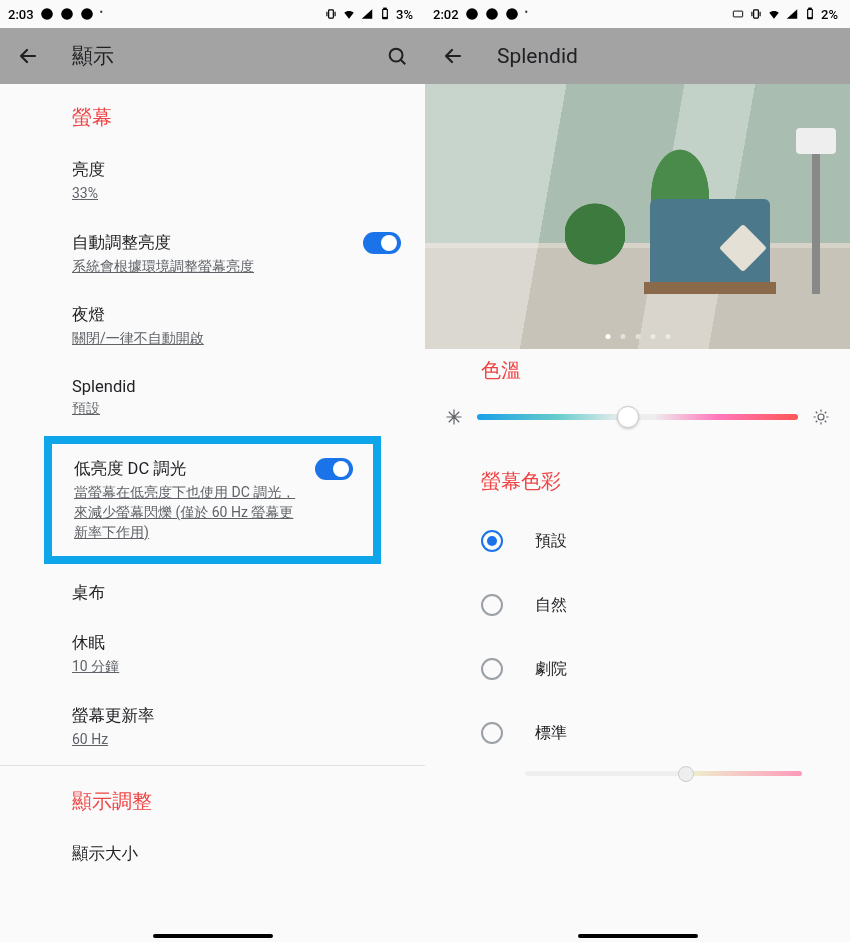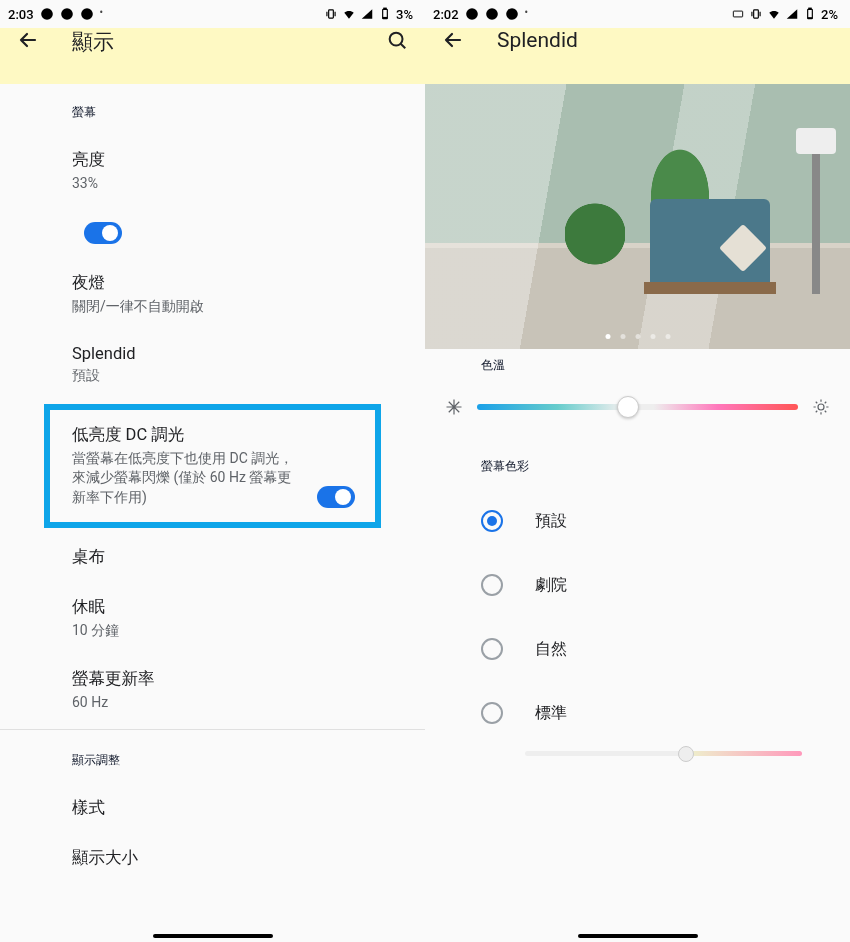--- a/index.html
+++ b/index.html
@@ -32,60 +32,61 @@
   }
   .status-left { display:flex; gap:6px; }
   .status-right { display:flex; align-items:center; gap:4px; }
   .status-ic { width:14px; height:14px; display:inline-flex; }
   .dot { font-size:10px; color:#444; }
 
   
   .app-bar {
     height: 56px;
     display: flex;
+    align-items: center;
     padding: 0 16px;
     gap: 32px;
-    background: #fef9c3;
+    background: #a3a3a3;
   }
   .app-title { font-size: 21px; color: #202124; }
   .app-bar-spacer { flex: 1; }
   .ic-btn { width:24px; height:24px; display:flex; align-items:center; justify-content:center; color:#202124; }
 
   
   .content { padding: 0 0 0 0; }
 
   .section-header {
-    color: #0f172a;
-    font-size: 12px;
+    color: #ef4444;
+    font-size: 20px;
     padding: 20px 72px 14px;
     font-weight: 500;
   }
   .section-header.tight { padding-left: 56px; }
 
   .item {
     display: flex;
-    align-items: flex-end;
+    align-items: flex-start;
     padding: 14px 24px 14px 72px;
     position: relative;
   }
   .item-body { flex: 1; min-width:0; }
   .item-title { font-size: 16.5px; color:#202124; }
-  .item-sub { font-size: 14px; color:#5f6368; margin-top:3px; line-height:1.4; }
+  .item-sub { font-size: 14px; color:#5f6368; margin-top:3px; line-height:1.4;text-decoration:underline; }
   .toggle {
     width: 38px; height: 22px; border-radius: 11px;
     background: #1a73e8; position: relative; flex-shrink:0;
     margin-left: 12px;
   }
   .toggle::after {
     content: ""; position:absolute; width:16px; height:16px; border-radius:50%;
     background:#fff; top:3px; right:4px;
   }
 
   .highlight-box {
-    border: 6px solid #0ea5e9;
+    border: 8px solid #0ea5e9;
     margin: 4px 44px 4px 44px;
     padding: 0;
   }
   .highlight-box .item { padding-left: 22px; padding-right: 20px; }
 
   .divider { height:1px; background:#e0e0e0; margin: 2px 0; }
 
   .nav-handle {
     position:absolute; bottom:4px; left:50%; transform:translateX(-50%);
     width:120px; height:4px; border-radius:2px; background:#000;
@@ -222,20 +223,24 @@
     <div class="section-header">螢幕</div>
 
     <div class="item">
       <div class="item-body">
         <div class="item-title">亮度</div>
         <div class="item-sub">33%</div>
       </div>
     </div>
 
     <div class="item">
+      <div class="item-body">
+        <div class="item-title">自動調整亮度</div>
+        <div class="item-sub">系統會根據環境調整螢幕亮度</div>
+      </div>
       <div class="toggle"></div>
     </div>
 
     <div class="item">
       <div class="item-body">
         <div class="item-title">夜燈</div>
         <div class="item-sub">關閉/一律不自動開啟</div>
       </div>
     </div>
 
@@ -274,25 +279,20 @@
       <div class="item-body">
         <div class="item-title">螢幕更新率</div>
         <div class="item-sub">60 Hz</div>
       </div>
     </div>
 
     <div class="divider"></div>
 
     <div class="section-header">顯示調整</div>
 
-    <div class="item">
-      <div class="item-body">
-        <div class="item-title">樣式</div>
-      </div>
-    </div>
 
     <div class="item" style="padding-bottom:0">
       <div class="item-body">
         <div class="item-title">顯示大小</div>
 
       </div>
     </div>
   </div>
 
   <div class="nav-handle"></div>
@@ -396,25 +396,25 @@
   </div>
 
   <div class="section-header tight" style="padding-top:24px">螢幕色彩</div>
 
   <div class="radio-item">
     <div class="radio checked"></div>
     <div class="radio-label">預設</div>
   </div>
   <div class="radio-item">
     <div class="radio"></div>
-    <div class="radio-label">劇院</div>
+    <div class="radio-label">自然</div>
   </div>
   <div class="radio-item">
     <div class="radio"></div>
-    <div class="radio-label">自然</div>
+    <div class="radio-label">劇院</div>
   </div>
   <div class="radio-item">
     <div class="radio"></div>
     <div class="radio-label">標準</div>
   </div>
 
   <div class="tint-slider">
     <div class="thumb"></div>
   </div>
 

